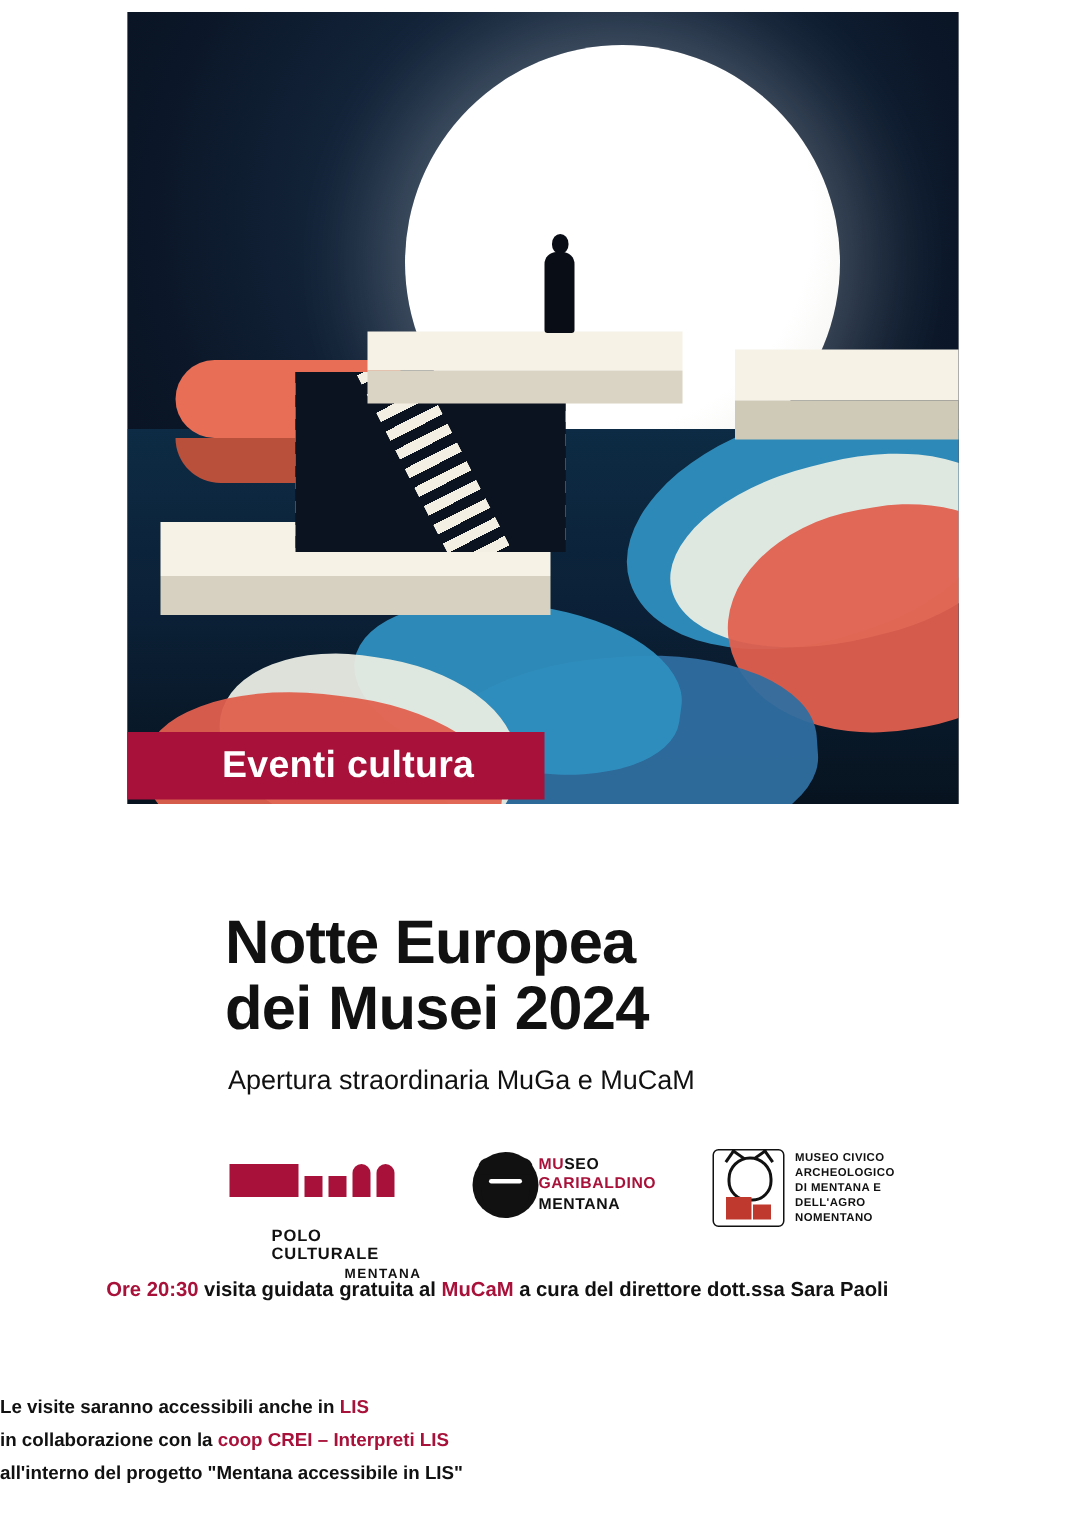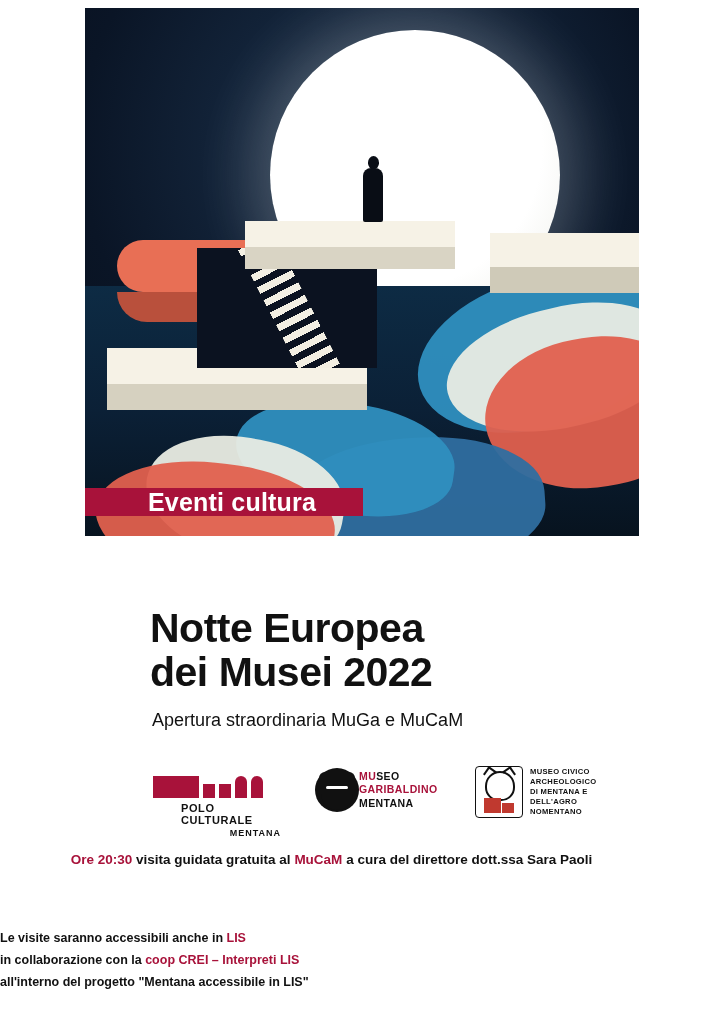--- a/index.html
+++ b/index.html
@@ -110,21 +110,21 @@
   }
   .figure .body{
     position:absolute;left:1px;top:12px;width:20px;height:54px;background:#090d15;
     border-radius:8px 8px 2px 2px;
   }
 
   
   .banner{
     position:absolute;
     left:85px;top:488px;
-    width:278px;height:28px;
+    width:278px;height:45px;
     background:#a8123a;
     display:flex;align-items:center;
   }
   .banner-text{
     color:#ffffff;
     font-size:25px;
     font-weight:bold;
     padding-left:63px;
     letter-spacing:.2px;
   }
@@ -153,21 +153,21 @@
   .logo{position:absolute;}
 
   .logo-polo{left:68px;top:6px;width:130px;}
   .polo-marks{position:relative;height:26px;width:128px;}
   .polo-blk{position:absolute;background:#a8123a;}
   .polo-blk.b1{left:0;top:4px;width:46px;height:22px;}
   .polo-blk.b2{left:50px;top:12px;width:12px;height:14px;}
   .polo-blk.b3{left:66px;top:12px;width:12px;height:14px;}
   .polo-blk.b4{left:82px;top:4px;width:12px;height:22px;border-radius:6px 6px 0 0;}
   .polo-blk.b5{left:98px;top:4px;width:12px;height:22px;border-radius:6px 6px 0 0;}
-  .polo-txt{font-size:11px;font-weight:bold;letter-spacing:.6px;margin-top:4px;color:#111;padding-left:28px;}
+  .polo-txt{font-size:11px;font-weight:bold;letter-spacing:.6px;margin-top:20px;color:#111;padding-left:28px;}
   .polo-sub{font-size:9px;font-weight:bold;letter-spacing:1px;color:#111;text-align:right;width:128px;margin-top:2px;}
 
   .logo-garib{left:230px;top:2px;width:160px;display:flex;align-items:center;gap:0;}
   .garib-face{
     width:44px;height:44px;border-radius:50%;
     background:#111;position:relative;flex:0 0 auto;
   }
   .garib-face .hat{position:absolute;left:4px;top:4px;width:36px;height:11px;background:#111;border-radius:6px 6px 0 0;}
   .garib-face .eyes{position:absolute;left:11px;top:18px;width:22px;height:3px;background:#fff;border-radius:2px;}
   .garib-face .beard{position:absolute;left:6px;top:24px;width:32px;height:18px;background:#111;border-radius:0 0 16px 16px;}
@@ -238,21 +238,21 @@
     </div>
   </div>
 
   <div class="banner">
     <span class="banner-text">Eventi cultura</span>
   </div>
 
 
   <div class="title">
     <div>Notte Europea</div>
-    <div>dei Musei 2022</div>
+    <div>dei Musei 2024</div>
   </div>
 
   <div class="subtitle">Apertura straordinaria MuGa e MuCaM</div>
 
   <div class="logos">
 
     <div class="logo logo-polo">
       <div class="polo-marks">
         <span class="polo-blk b1"></span>
         <span class="polo-blk b2"></span>

